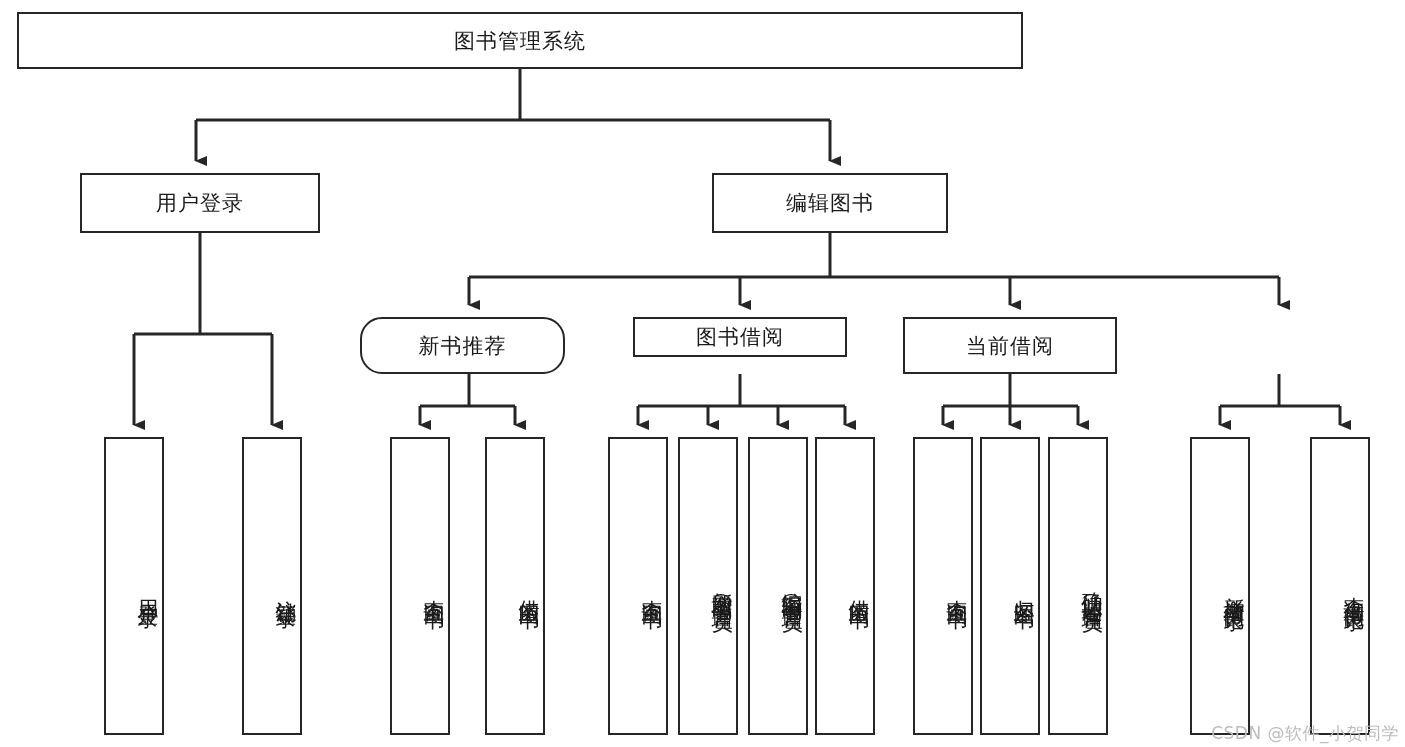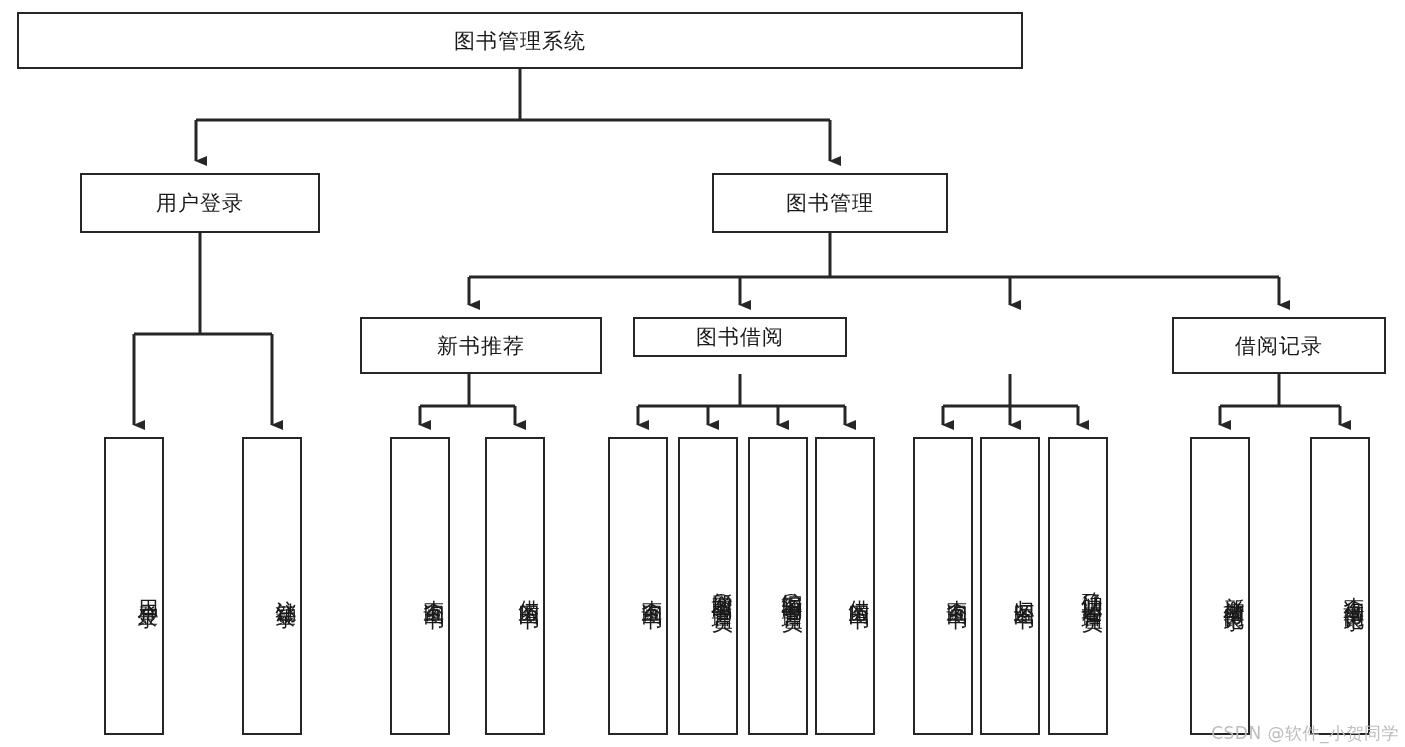--- a/index.html
+++ b/index.html
@@ -69,25 +69,25 @@
       <path d="M1279,374 L1279,406"></path>
       <path d="M1220,406 L1340,406"></path>
       <path d="M1220,406 L1220,425" marker-end="url(#arw)"></path>
       <path d="M1340,406 L1340,425" marker-end="url(#arw)"></path>
     </g>
   </svg>
 
   <div class="node h" style="left: 17px; top: 12px; width: 1006px; height: 57px;">图书管理系统</div>
 
   <div class="node h" style="left: 80px; top: 173px; width: 240px; height: 60px;">用户登录</div>
-  <div class="node h" style="left: 712px; top: 173px; width: 236px; height: 60px;">图书管理</div>
+  <div class="node h" style="left: 712px; top: 173px; width: 236px; height: 60px;">编辑图书</div>
 
-  <div class="node h" style="left: 360px; top: 317px; width: 242px; height: 57px;">新书推荐</div>
+  <div class="node h" style="left: 360px; top: 317px; width: 205px; height: 57px; border-radius: 22px;">新书推荐</div>
   <div class="node h" style="left: 633px; top: 317px; width: 214px; height: 40px;">图书借阅</div>
-  <div class="node h" style="left: 1172px; top: 317px; width: 214px; height: 57px;">借阅记录</div>
+  <div class="node h" style="left: 903px; top: 317px; width: 214px; height: 57px;">当前借阅</div>
 
   <div class="node v" style="left: 104px; top: 437px; width: 60px; height: 298px;">用户登录</div>
   <div class="node v" style="left: 242px; top: 437px; width: 60px; height: 298px;">注销登录</div>
   <div class="node v" style="left: 390px; top: 437px; width: 60px; height: 298px;">查询图书</div>
   <div class="node v" style="left: 485px; top: 437px; width: 60px; height: 298px;">借阅图书</div>
   <div class="node v" style="left: 608px; top: 437px; width: 60px; height: 298px;">查询图书</div>
   <div class="node v tall" style="left: 678px; top: 437px; width: 60px; height: 298px;">新增图书（管理员）</div>
   <div class="node v tall" style="left: 748px; top: 437px; width: 60px; height: 298px;">编辑图书（管理员）</div>
   <div class="node v" style="left: 815px; top: 437px; width: 60px; height: 298px;">借阅图书</div>
   <div class="node v" style="left: 913px; top: 437px; width: 60px; height: 298px;">查询图书</div>

